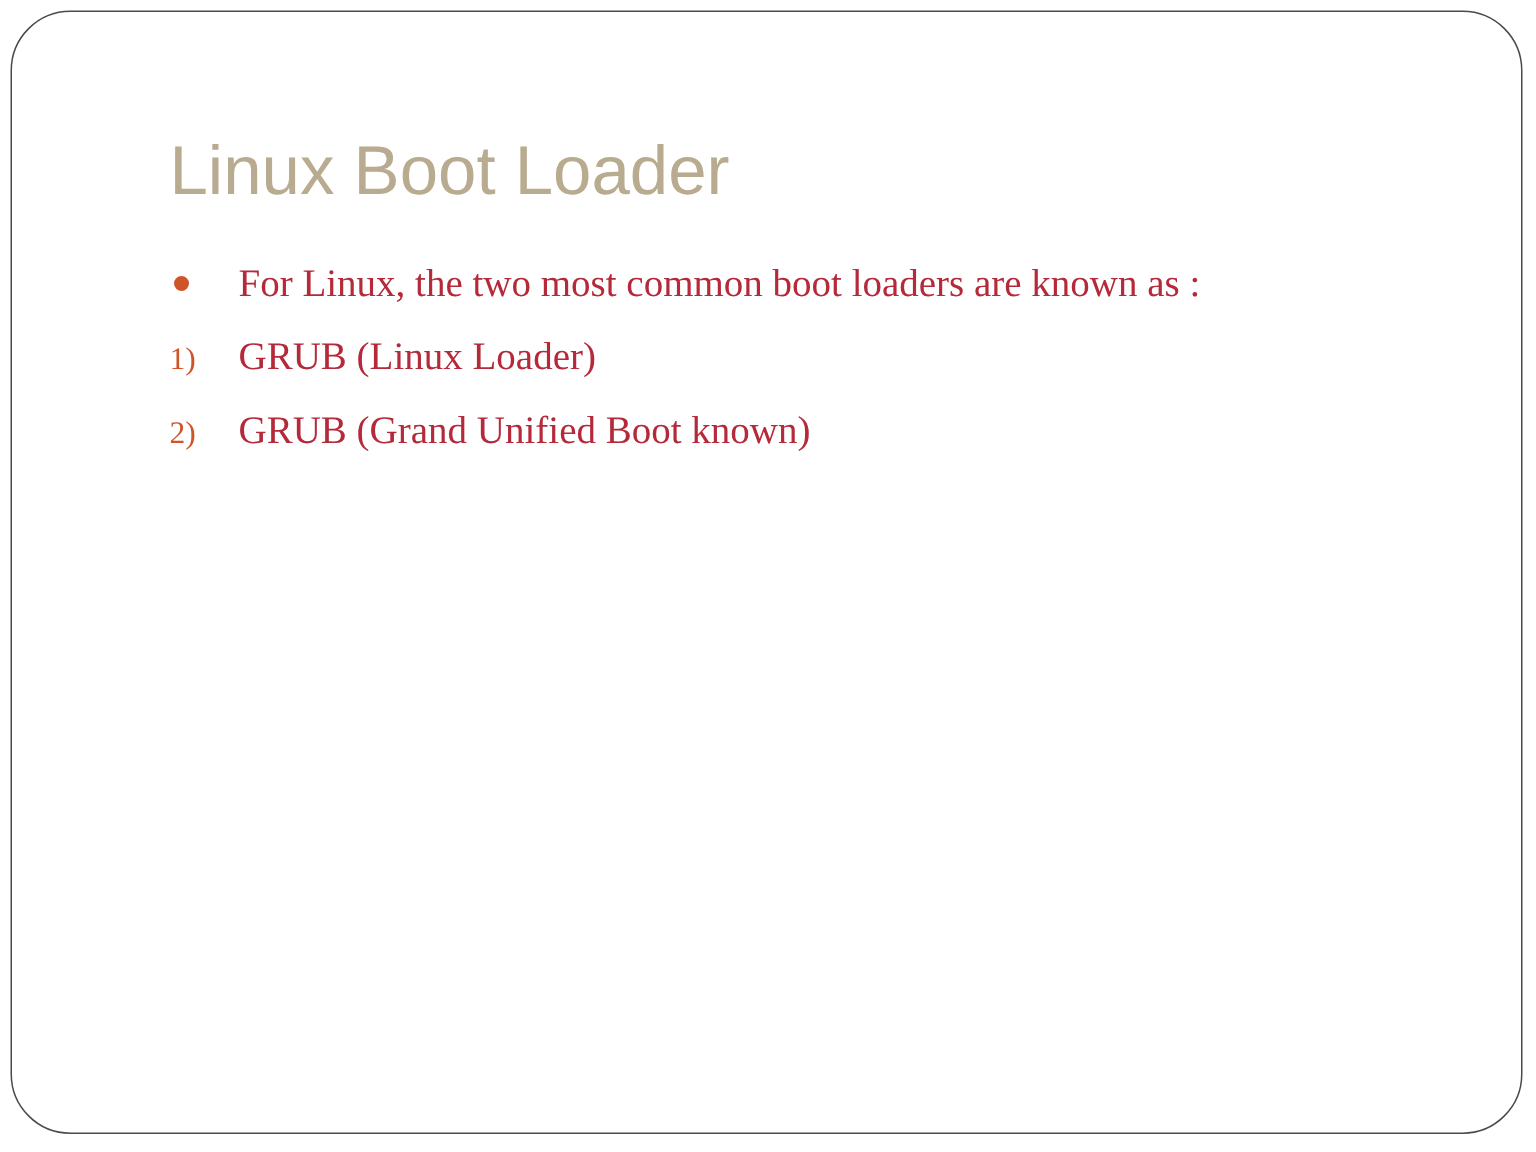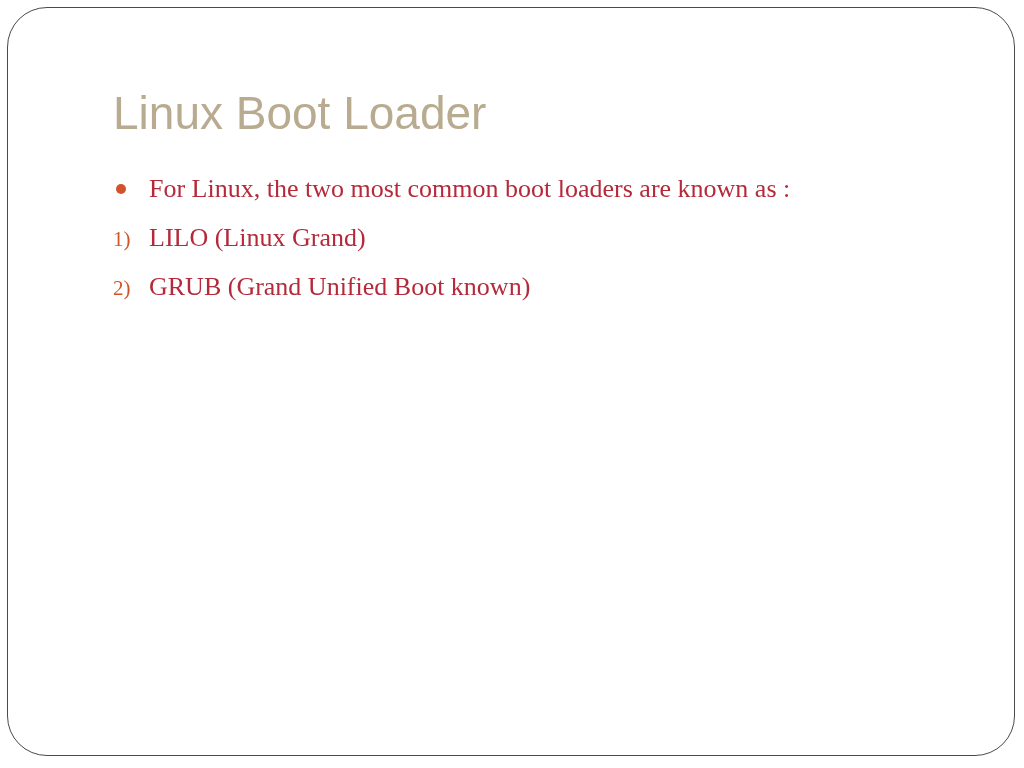--- a/index.html
+++ b/index.html
@@ -30,35 +30,35 @@
     }
     .marker {
       position: absolute; left: 0; top: 0; color: #d0542a;
     }
     .bullet-dot {
       position: absolute; left: 3px; top: 12px;
       width: 10px; height: 10px; border-radius: 50%;
       background: #d0542a;
     }
     .num-marker { font-size: 21px; top: 1px; }
-    .text { position: absolute; left: 36px; top: 0; }
+    .text { position: absolute; left: 46px; top: 0; }
   </style>
 </head>
 <body>
 
 <div class="slide-frame"></div>
 
 <div class="title">Linux Boot Loader</div>
 
 <div class="body-list">
   <div class="line" style="top:2px;">
     <span class="bullet-dot"></span>
     <span class="text">For Linux, the two most common boot loaders are known as :</span>
   </div>
   <div class="line" style="top:51px;">
     <span class="marker num-marker">1)</span>
-    <span class="text">LILO (Linux Grand)</span>
+    <span class="text">GRUB (Linux Loader)</span>
   </div>
   <div class="line" style="top:100px;">
     <span class="marker num-marker">2)</span>
     <span class="text">GRUB (Grand Unified Boot known)</span>
   </div>
 </div>
 
 </body></html>

